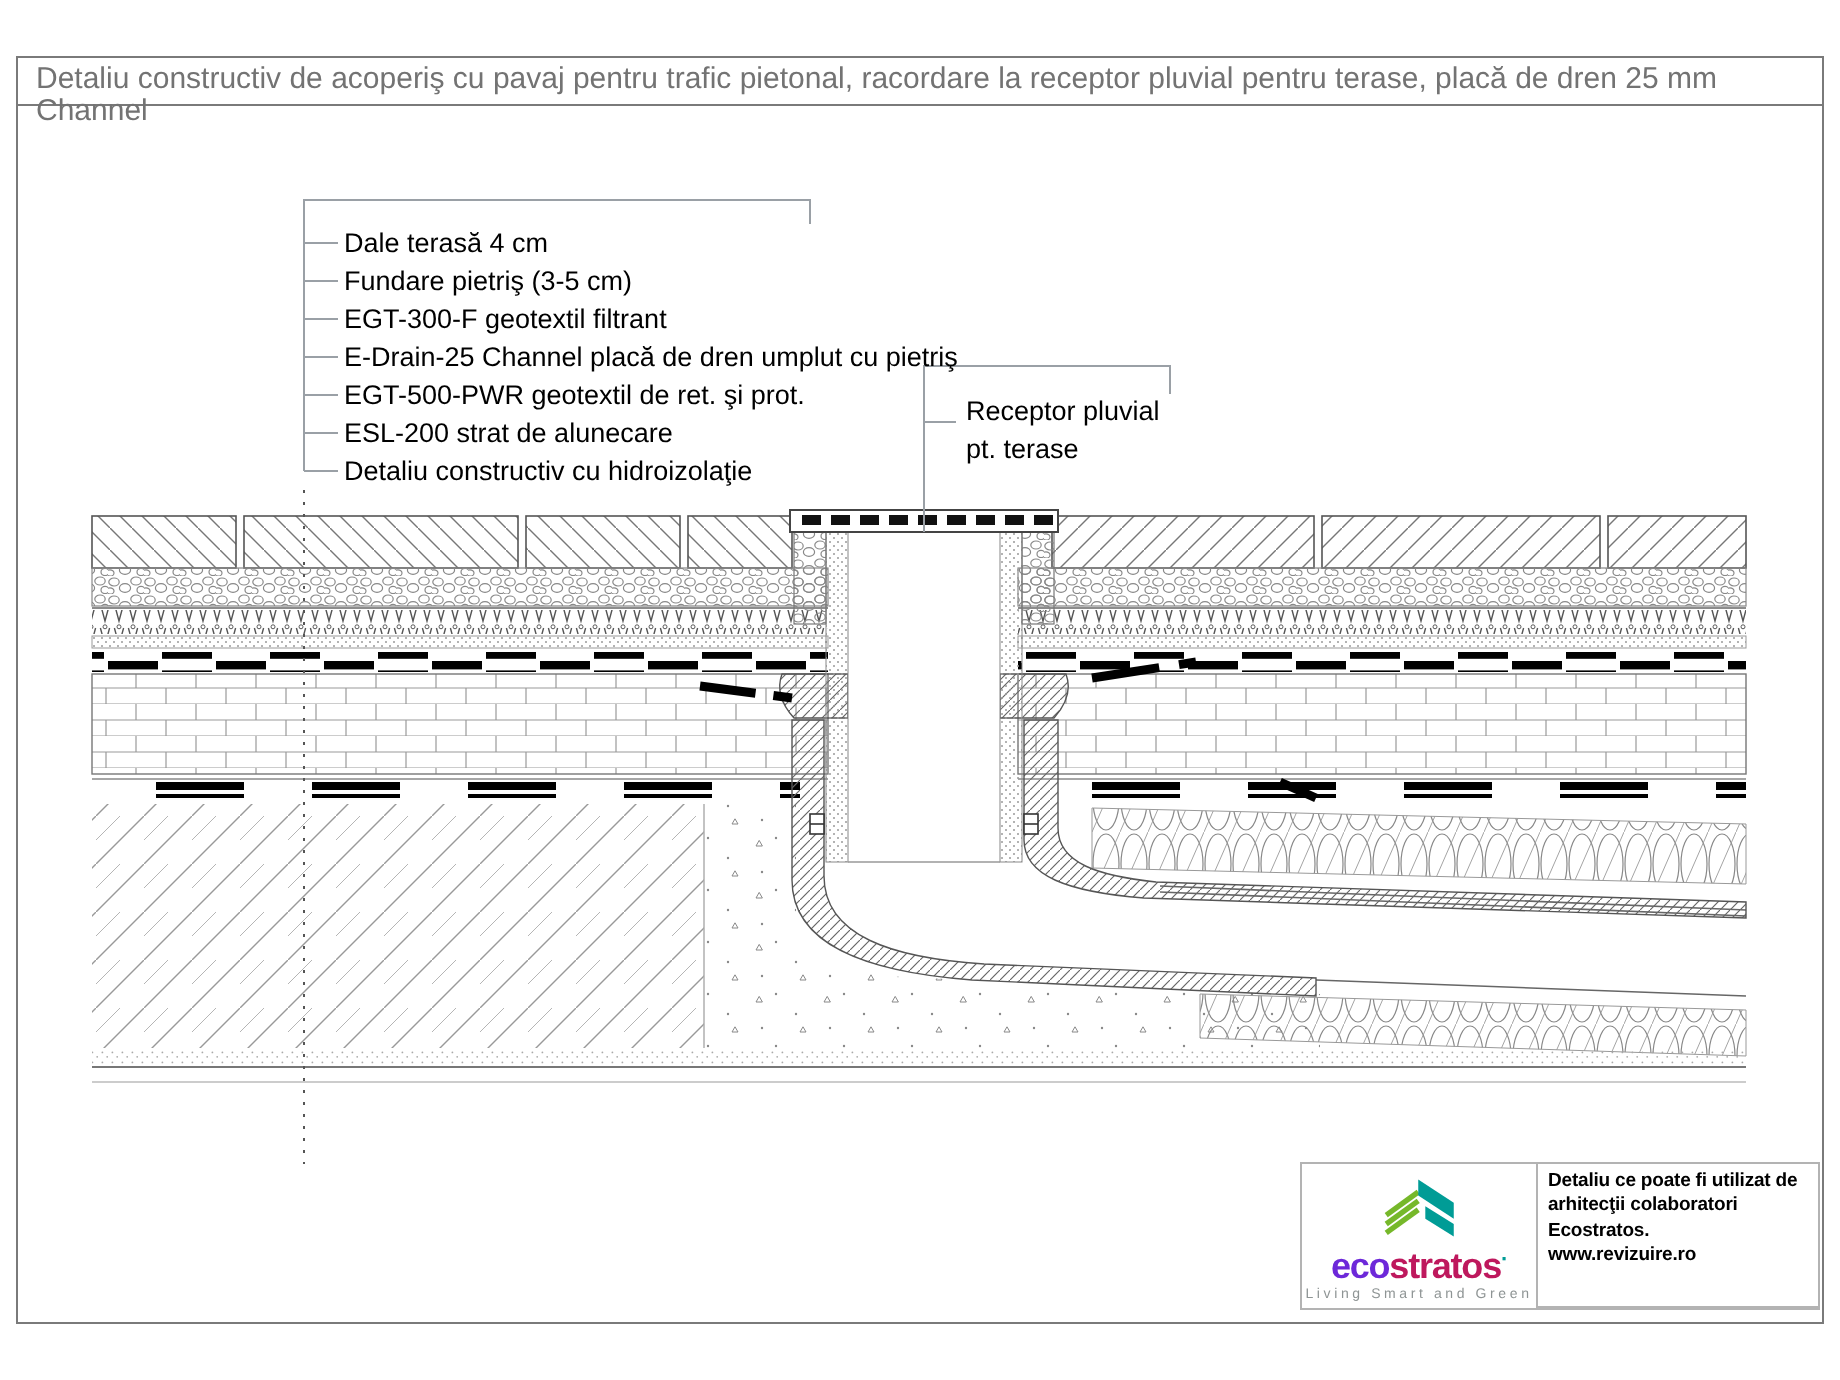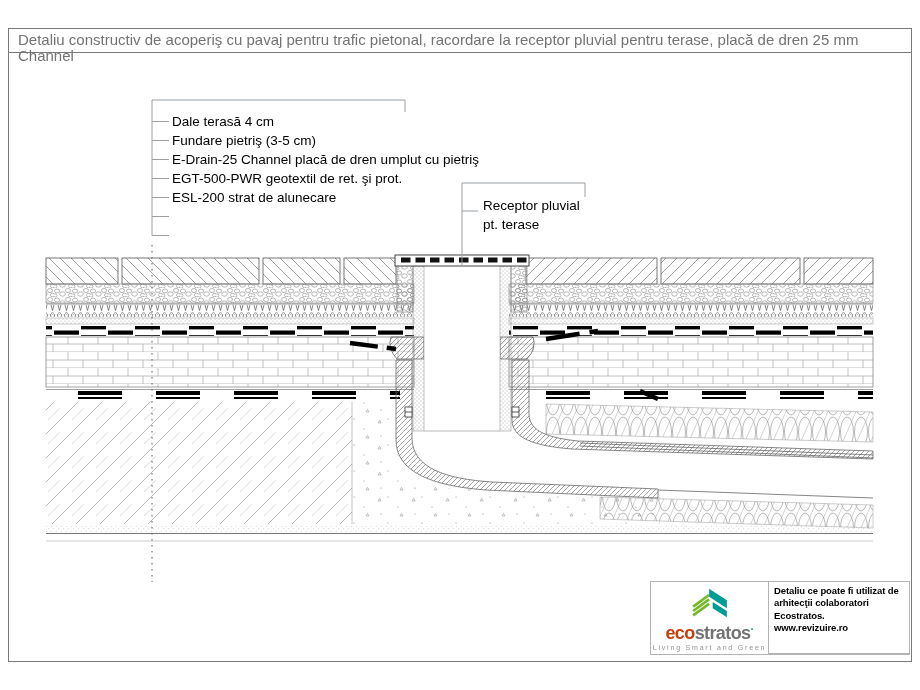--- a/index.html
+++ b/index.html
@@ -10,22 +10,22 @@
   .title-bar{left:18px;top:32px;width:880px;font-size:15px;line-height:16px;color:#737373;}
   .labels{left:172px;top:112px;}
   .lbl{font-size:13.5px;line-height:19px;white-space:nowrap;}
   .receptor{left:483px;top:196px;}
   .receptor .lbl{line-height:19px;}
   .infobox{left:650px;top:581px;width:260px;height:74px;border:1px solid #b3b3b3;
            display:flex;background:#fff;box-sizing:border-box;}
   .logo-cell{width:118px;border-right:1px solid #b3b3b3;box-sizing:border-box;
              display:flex;flex-direction:column;align-items:center;justify-content:center;padding-top:2px;}
   .wordmark{font-size:18px;font-weight:700;letter-spacing:-0.6px;line-height:18px;margin-top:1px;white-space:nowrap;}
-  .wm-eco{color:#c2410c;}
-  .wm-stratos{color:#737373;}
+  .wm-eco{color:#6d28d9;}
+  .wm-stratos{color:#be185d;}
   .wm-dot{color:#009c96;font-size:11px;vertical-align:6px;}
   .tagline{font-size:7px;letter-spacing:1.8px;color:#8e9494;margin-top:2px;white-space:nowrap;}
   .info-col{flex:1;display:flex;box-sizing:border-box;}
   .info-top{flex:1.35;border-bottom:1px solid #b3b3b3;padding:3px 5px;box-sizing:border-box;}
   .info-bottom{flex:1;padding:3px 5px;box-sizing:border-box;}
   .info-txt{font-size:9.5px;font-weight:700;line-height:1.3;letter-spacing:-0.1px;}
 </style>
 </head>
 <body>
 
@@ -217,23 +217,25 @@
   </g>
 </svg>
 
 <div class="abs title-bar">
   <span>Detaliu constructiv de acoperiş cu pavaj pentru trafic pietonal, racordare la receptor pluvial pentru terase, placă de dren 25 mm Channel</span>
 </div>
 
 <div class="abs labels">
   <div class="lbl">Dale terasă 4 cm</div>
   <div class="lbl">Fundare pietriş (3-5 cm)</div>
+  <div class="lbl">EGT-300-F geotextil filtrant</div>
   <div class="lbl">E-Drain-25 Channel placă de dren umplut cu pietriş</div>
   <div class="lbl">EGT-500-PWR geotextil de ret. şi prot.</div>
   <div class="lbl">ESL-200 strat de alunecare</div>
+  <div class="lbl">Detaliu constructiv cu hidroizolaţie</div>
 </div>
 
 <div class="abs receptor">
   <div class="lbl">Receptor pluvial</div>
   <div class="lbl">pt. terase</div>
 </div>
 
 <div class="abs infobox">
   <div class="logo-cell">
     <svg width="44" height="32" viewBox="0 0 44 36">

